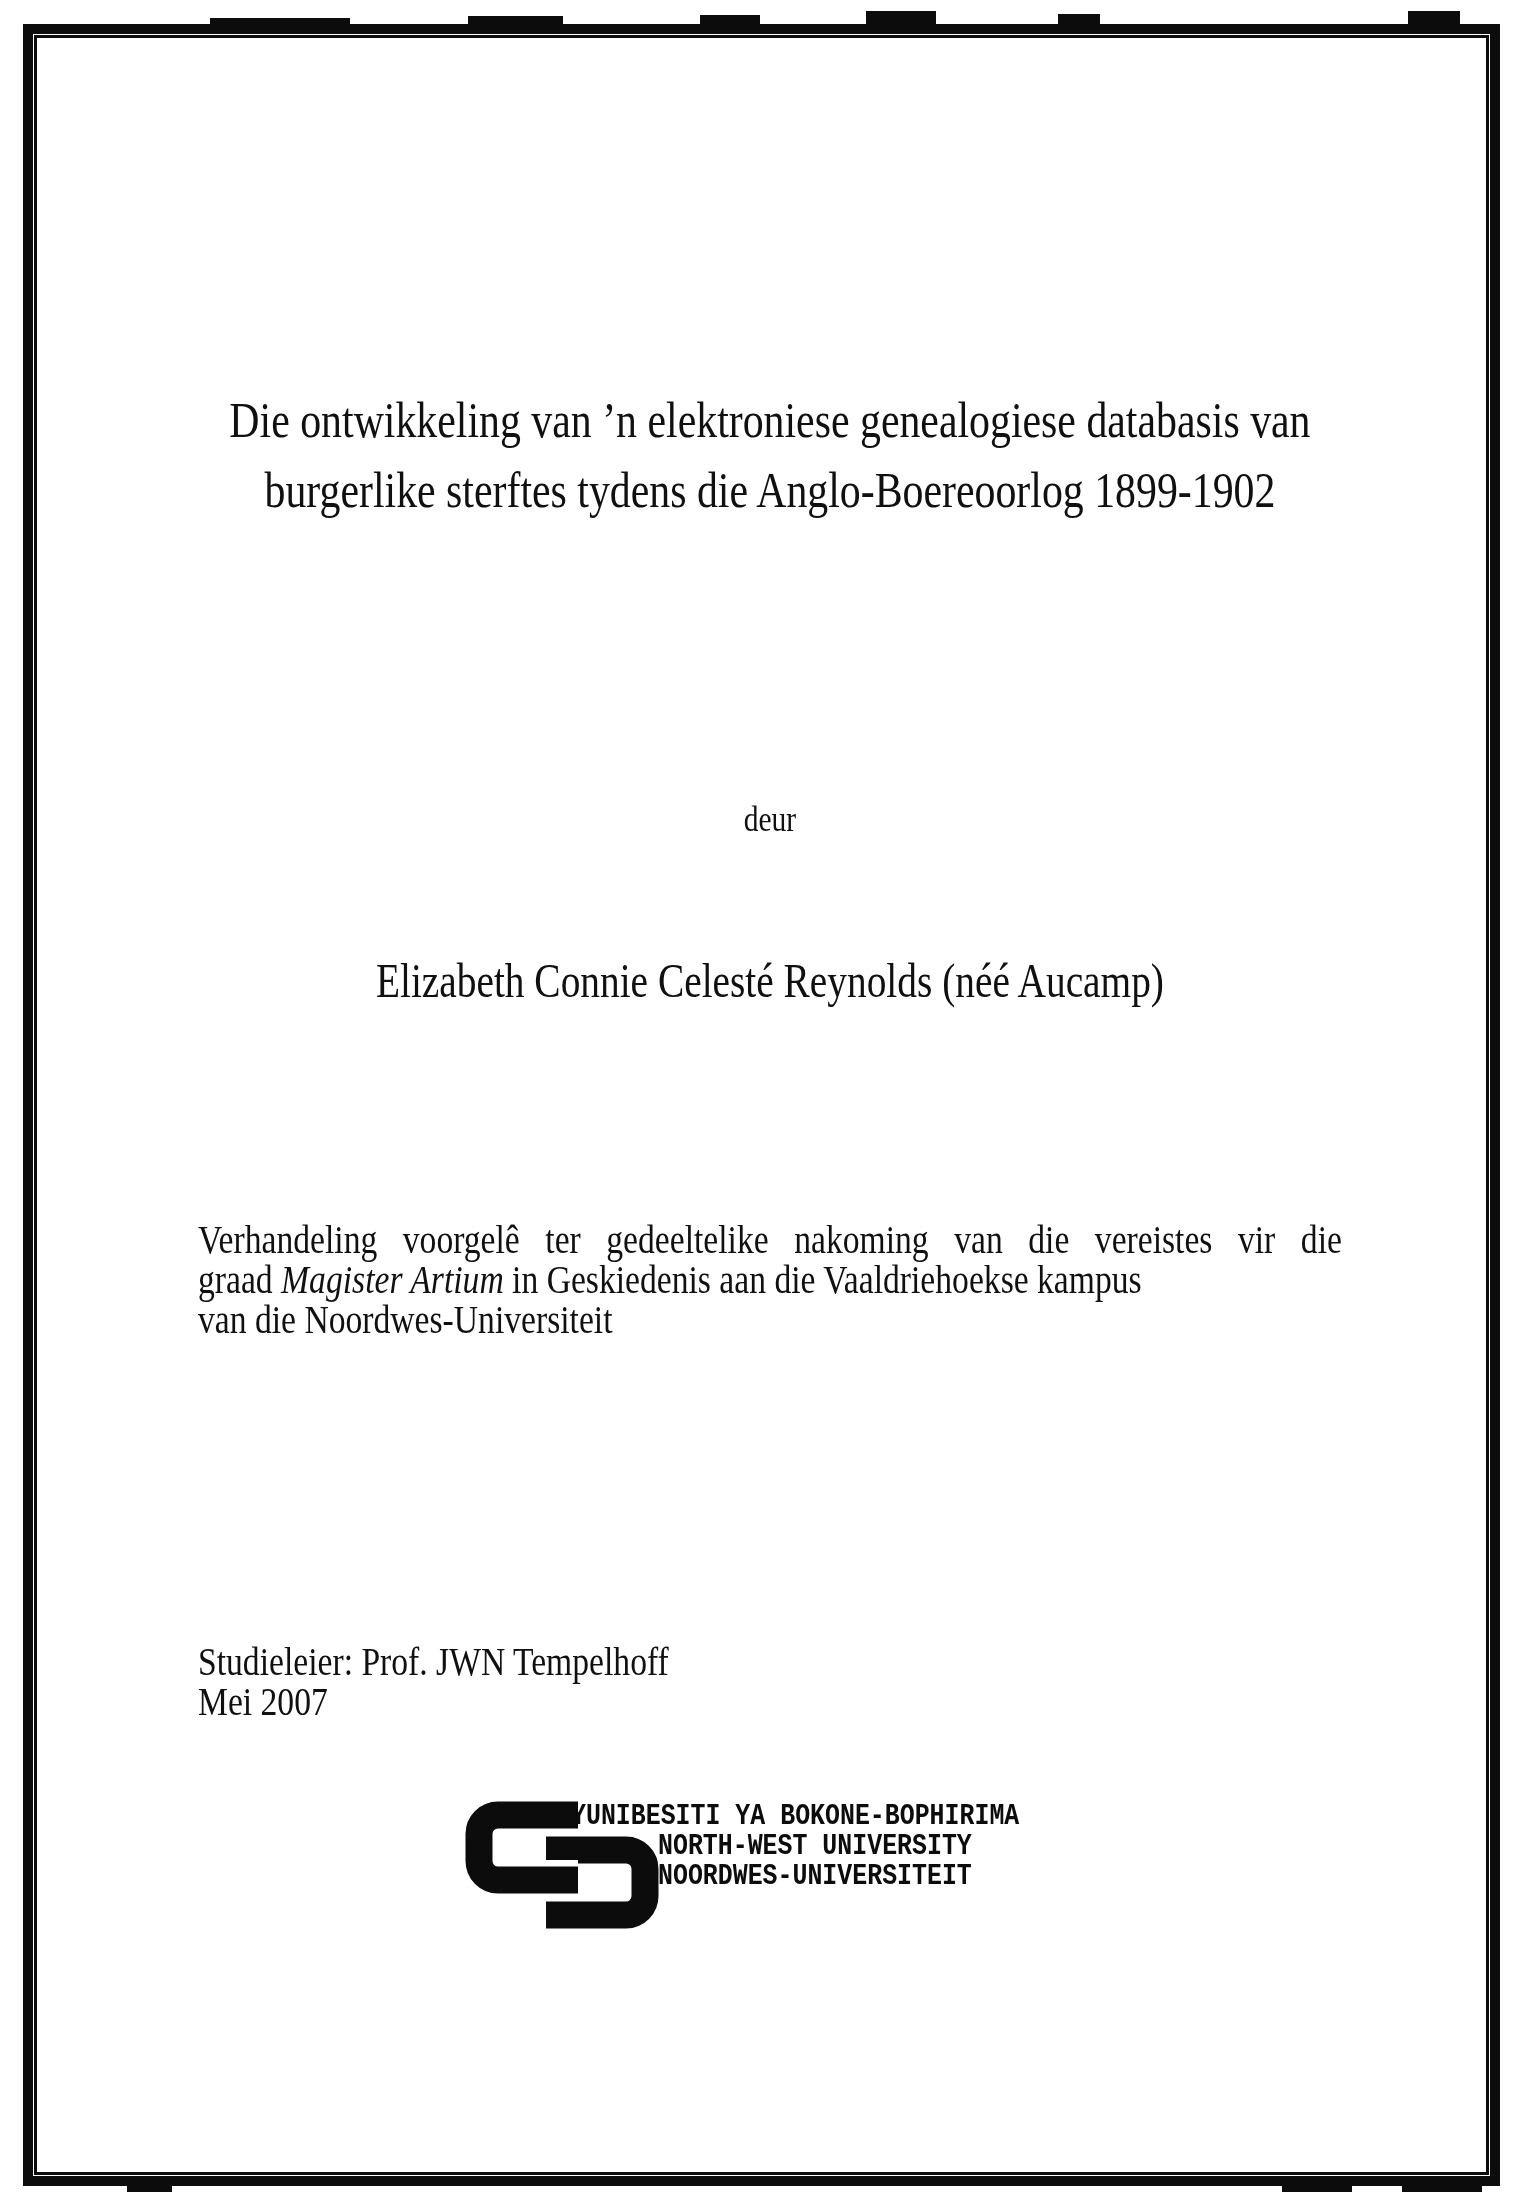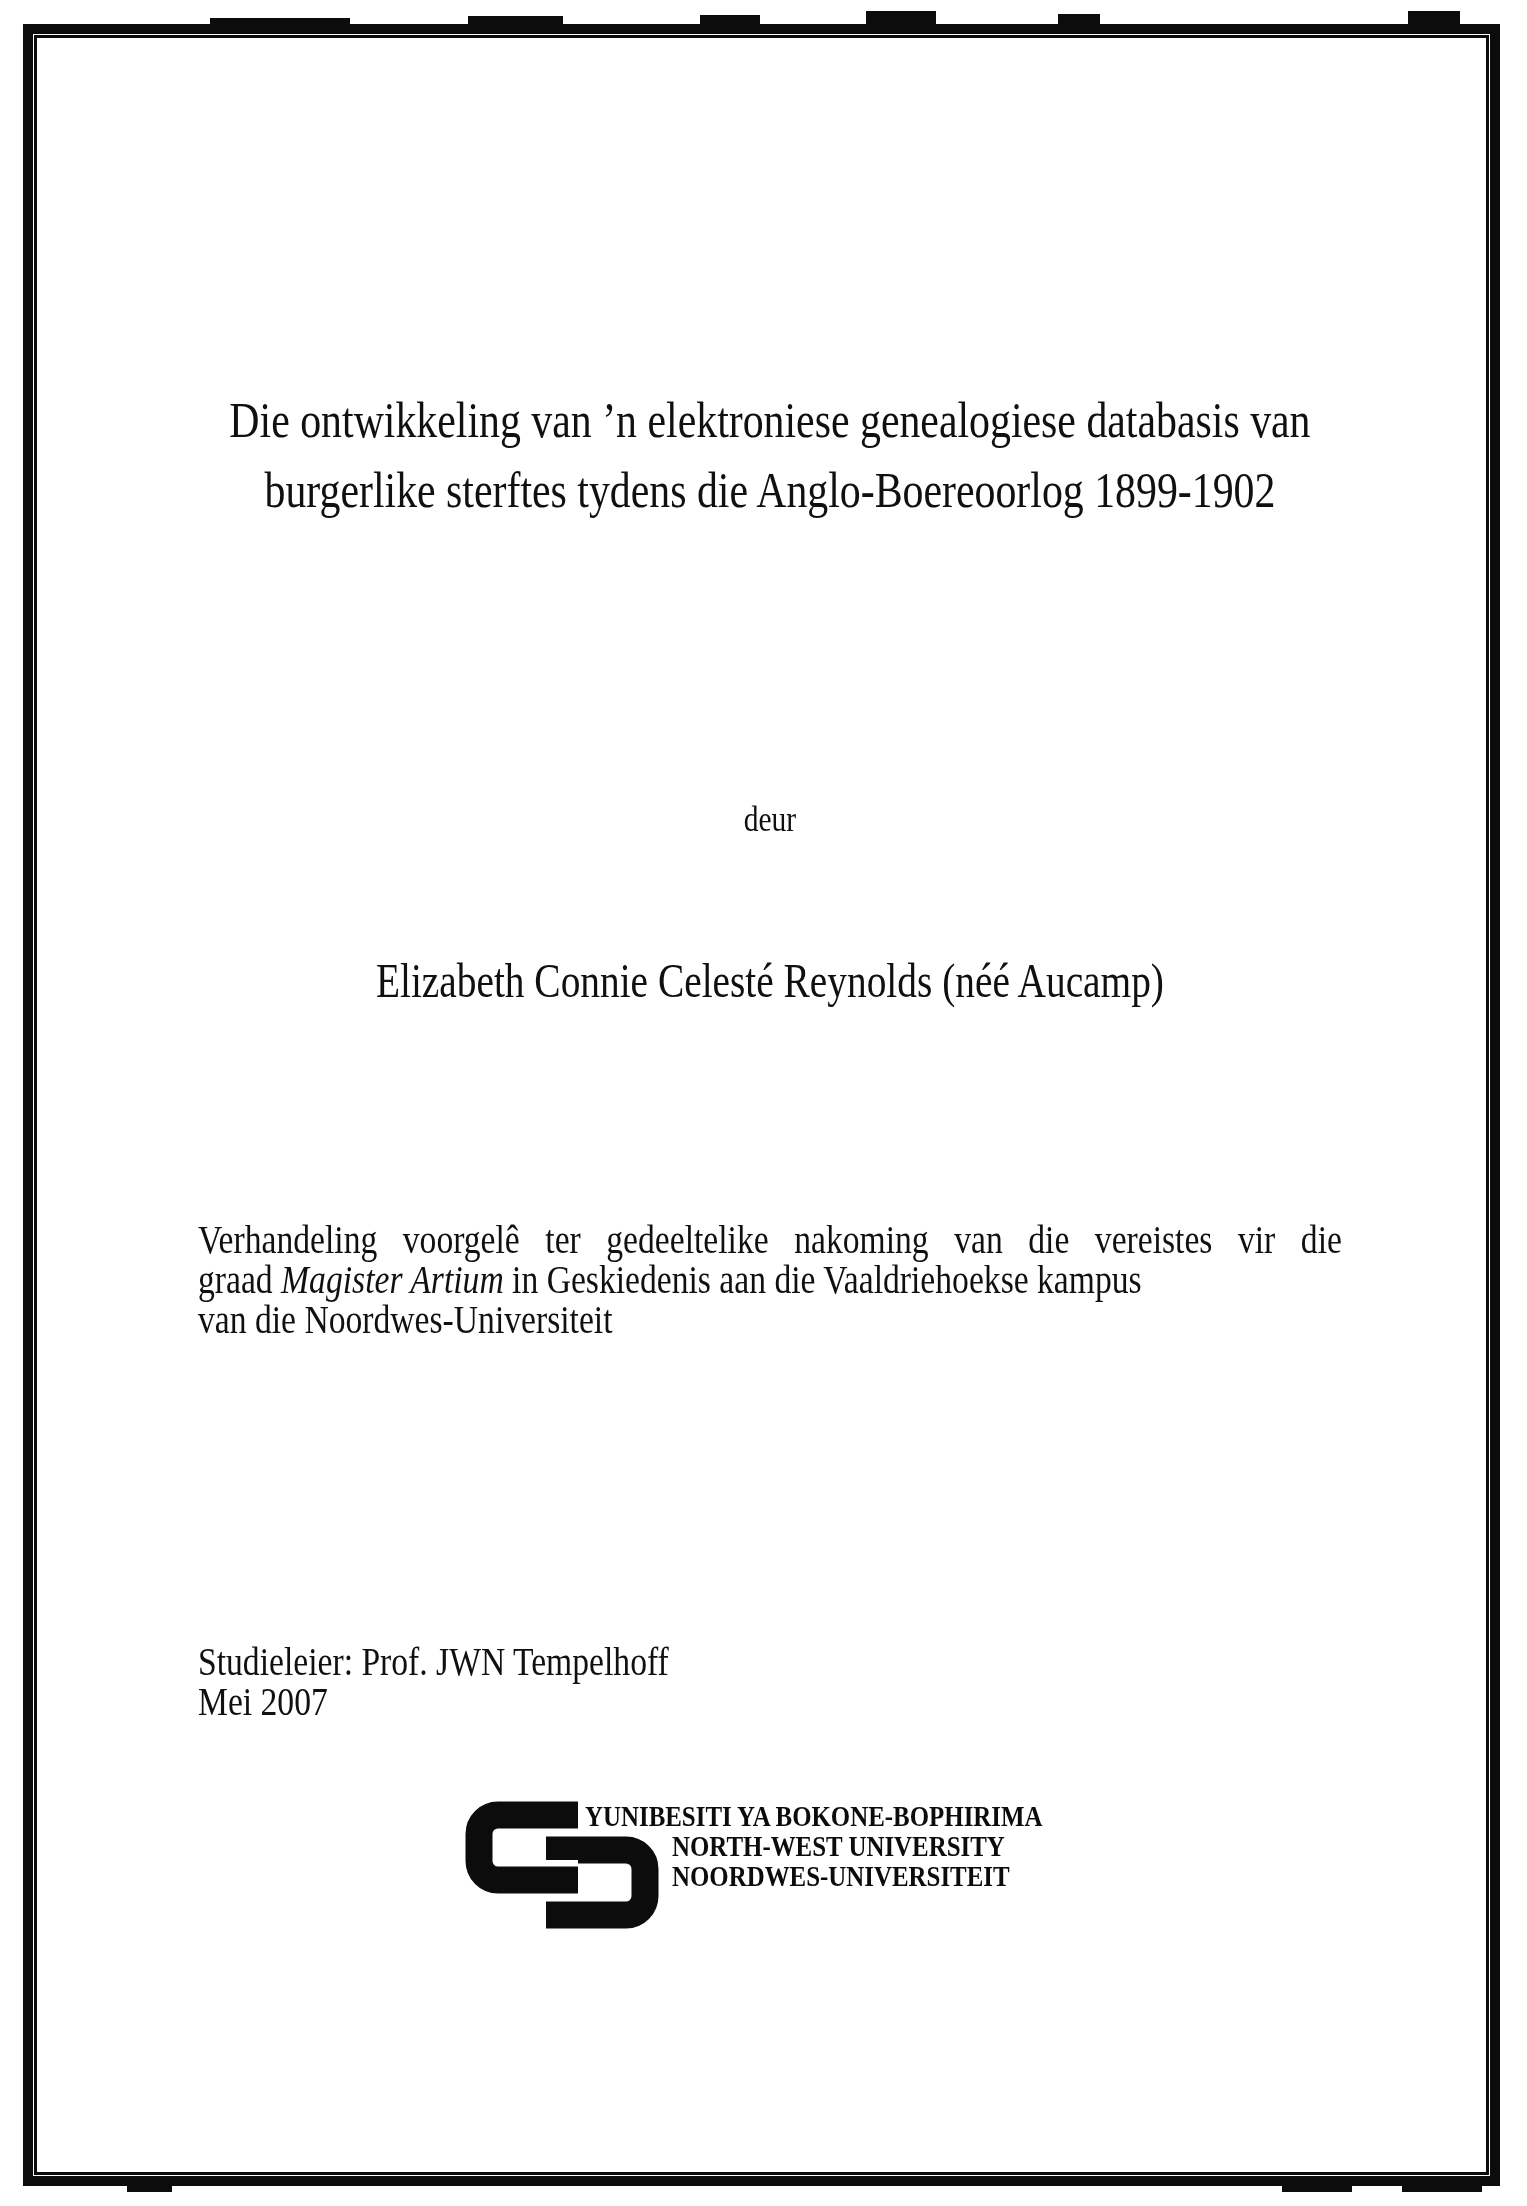--- a/index.html
+++ b/index.html
@@ -31,22 +31,22 @@
   .s-line{white-space:normal;}
   .ital{font-style:italic;}
   .supervisor-block{top:1641px;font-size:41px;line-height:40px;text-align:left;}
   .sv-line{white-space:nowrap;}
   
   .logo-icon{position:absolute;left:464px;top:1800px;width:196px;height:130px;}
   .logo-icon path{fill:none;stroke-linecap:butt;}
   .lnk{stroke:#0c0c0c;stroke-width:27px;}
   .halo{stroke:#ffffff;stroke-width:40px;}
   .logo-text{
-    position:absolute;left:585px;top:1801px;
-    font-family:Liberation Serif, serif;
+    position:absolute;left:571px;top:1801px;
+    font-family:Liberation Mono, monospace;
     font-weight:700;font-size:30px;line-height:30px;color:#0c0c0c;
   }
   .lg{transform:scaleX(.83);transform-origin:0 0;white-space:nowrap;}
   .lg-indent{margin-left:87px;}
   
   .af{position:absolute;background:#0c0c0c;}
 </style>
 </head>
 <body>
 

